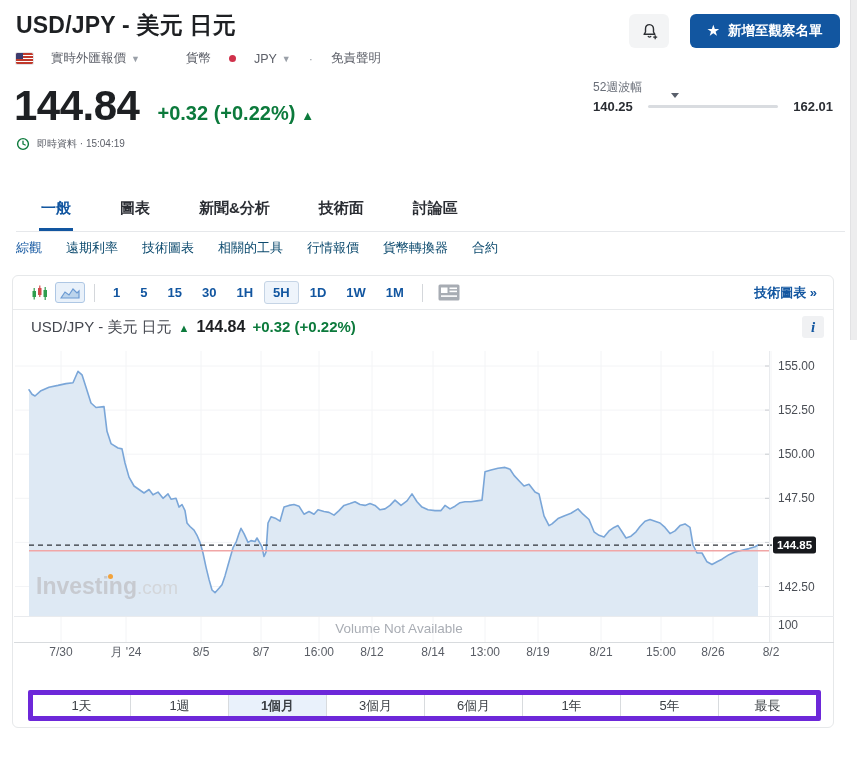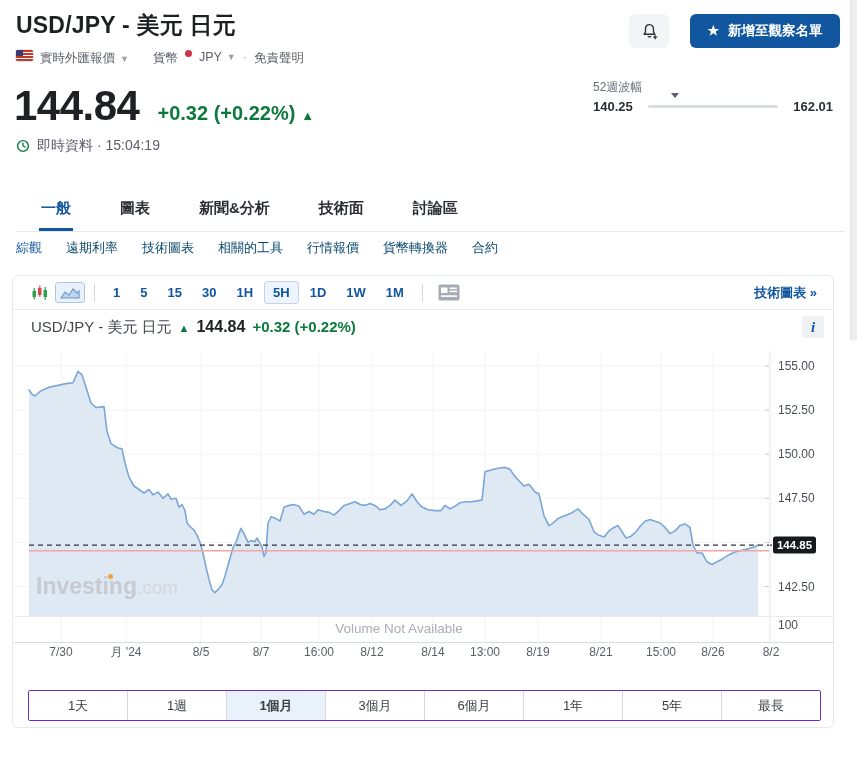--- a/index.html
+++ b/index.html
@@ -1,38 +1,38 @@
 <!DOCTYPE html>
 <html><head>
 <meta charset="utf-8">
 <style>
   * { margin:0; padding:0; box-sizing:border-box; }
   html,body { width:857px; height:765px; background:#fff; font-family:"Liberation Sans", sans-serif; color:#232526; overflow:hidden; position:relative; }
 
   
   .page-title { position:absolute; left:16px; top:10px; font-size:23px; font-weight:700; color:#1e2023; letter-spacing:.2px; }
-  .breadcrumb { position:absolute; left:16px; top:50px; display:flex; align-items:flex-start; gap:7px; font-size:12.5px; color:#5d6069; }
+  .breadcrumb { position:absolute; left:16px; top:50px; display:flex; align-items:center; gap:18px; font-size:12.5px; color:#5d6069; }
   .crumb { display:flex; align-items:center; gap:5px; cursor:pointer; }
   .chev { font-size:9px; color:#9aa0a8; }
   .flag { width:17px; height:11px; border-radius:1.5px; position:relative; background:repeating-linear-gradient(to bottom,#c0392b 0 1.5px,#fff 1.5px 3px); box-shadow:0 0 0 1px #e3e5e8; overflow:hidden; }
   .flag::after { content:""; position:absolute; left:0; top:0; width:7px; height:6px; background:#3c3b6e; }
   .live-dot { width:7px; height:7px; border-radius:50%; background:#d0314b; display:inline-block; }
   .crumb-gap { width:10px; }
   .dot-sep { color:#9aa0a8; }
 
   .alert-btn { position:absolute; left:629px; top:14px; width:40px; height:34px; background:#f3f4f5; border:none; border-radius:6px; display:flex; align-items:center; justify-content:center; cursor:pointer; }
   .watch-btn { position:absolute; left:690px; top:14px; width:150px; height:34px; background:#1256a0; border:none; border-radius:6px; color:#fff; font-size:13.5px; font-weight:700; display:flex; align-items:center; justify-content:center; gap:9px; cursor:pointer; font-family:"Liberation Sans",sans-serif; }
   .watch-btn .star { font-size:13px; position:relative; top:-1px; }
 
   
   .quote-row { position:absolute; left:14px; top:82px; display:flex; align-items:baseline; gap:18px; }
   .last-price { font-size:42px; font-weight:700; color:#1e2023; letter-spacing:-.5px; }
   .price-change { font-size:20px; font-weight:700; color:#0c7a3c; }
   .up-arrow { color:#0c7a3c; font-size:13px; margin-left:6px; }
-  .status-row { position:absolute; left:16px; top:137px; display:flex; align-items:center; gap:7px; font-size:14px; color:#5d6069; }
+  .status-row { position:absolute; left:16px; top:137px; display:flex; align-items:center; gap:7px; font-size:10px; color:#5d6069; }
 
   
   .ranges { position:absolute; left:593px; top:79px; width:240px; }
   .range-label { font-size:12px; color:#696e78; margin-bottom:3px; }
   .range-row { display:flex; align-items:center; gap:9px; margin-bottom:10px; }
   .range-val { font-size:13px; font-weight:600; color:#2a2d33; min-width:46px; }
   .range-val.hi { text-align:right; }
   .range-bar { position:relative; flex:1; height:3px; background:#d9dce0; border-radius:2px; }
   .range-marker { position:absolute; top:-7px; transform:translateX(-4px); }
   .range-marker .tri { width:0; height:0; border-left:4px solid transparent; border-right:4px solid transparent; border-top:5px solid #595f6b; }
@@ -61,21 +61,21 @@
   .ch-arrow { color:#0c7a3c; font-size:11px; }
   .ch-price { font-size:16px; font-weight:700; color:#1e2023; }
   .ch-change { font-size:15px; font-weight:700; color:#0c7a3c; }
   .info-btn { position:absolute; left:789px; top:40px; width:22px; height:22px; background:#f0f1f3; border:none; border-radius:3px; color:#1256a0; font-family:"Liberation Serif", serif; font-weight:700; font-style:italic; font-size:15px; cursor:pointer; }
 
   .chart-svg { position:absolute; left:0; top:70px; }
   .watermark { position:absolute; left:23px; top:297px; font-weight:700; color:#c7cad0; font-size:23px; pointer-events:none; }
   .watermark .com { font-size:19px; font-weight:400; color:#d3d6da; }
   .watermark .wm-dot { position:absolute; left:72px; top:1px; width:5px; height:5px; border-radius:50%; background:#f2a33c; }
 
-  .periods { position:absolute; left:15px; top:414px; width:793px; height:31px; display:flex; border:1px solid #6d28d9; border-radius:2px; overflow:hidden; }
+  .periods { position:absolute; left:15px; top:414px; width:793px; height:31px; display:flex; border:5px solid #6d28d9; border-radius:2px; overflow:hidden; }
   .period { flex:1; display:flex; align-items:center; justify-content:center; font-size:13px; color:#3c4045; background:#fff; border:none; border-left:1px solid #d8dbde; cursor:pointer; font-family:"Liberation Sans",sans-serif; }
   .period:first-child { border-left:none; }
   .period.active { background:#e9f1fb; font-weight:700; }
 
   .scroll-thumb { position:absolute; right:0; top:0; width:7px; height:340px; background:#ededee; border-left:1px solid #e2e2e4; }
 </style>
 </head>
 <body>
 
 <h1 class="page-title">USD/JPY - 美元 日元</h1>

